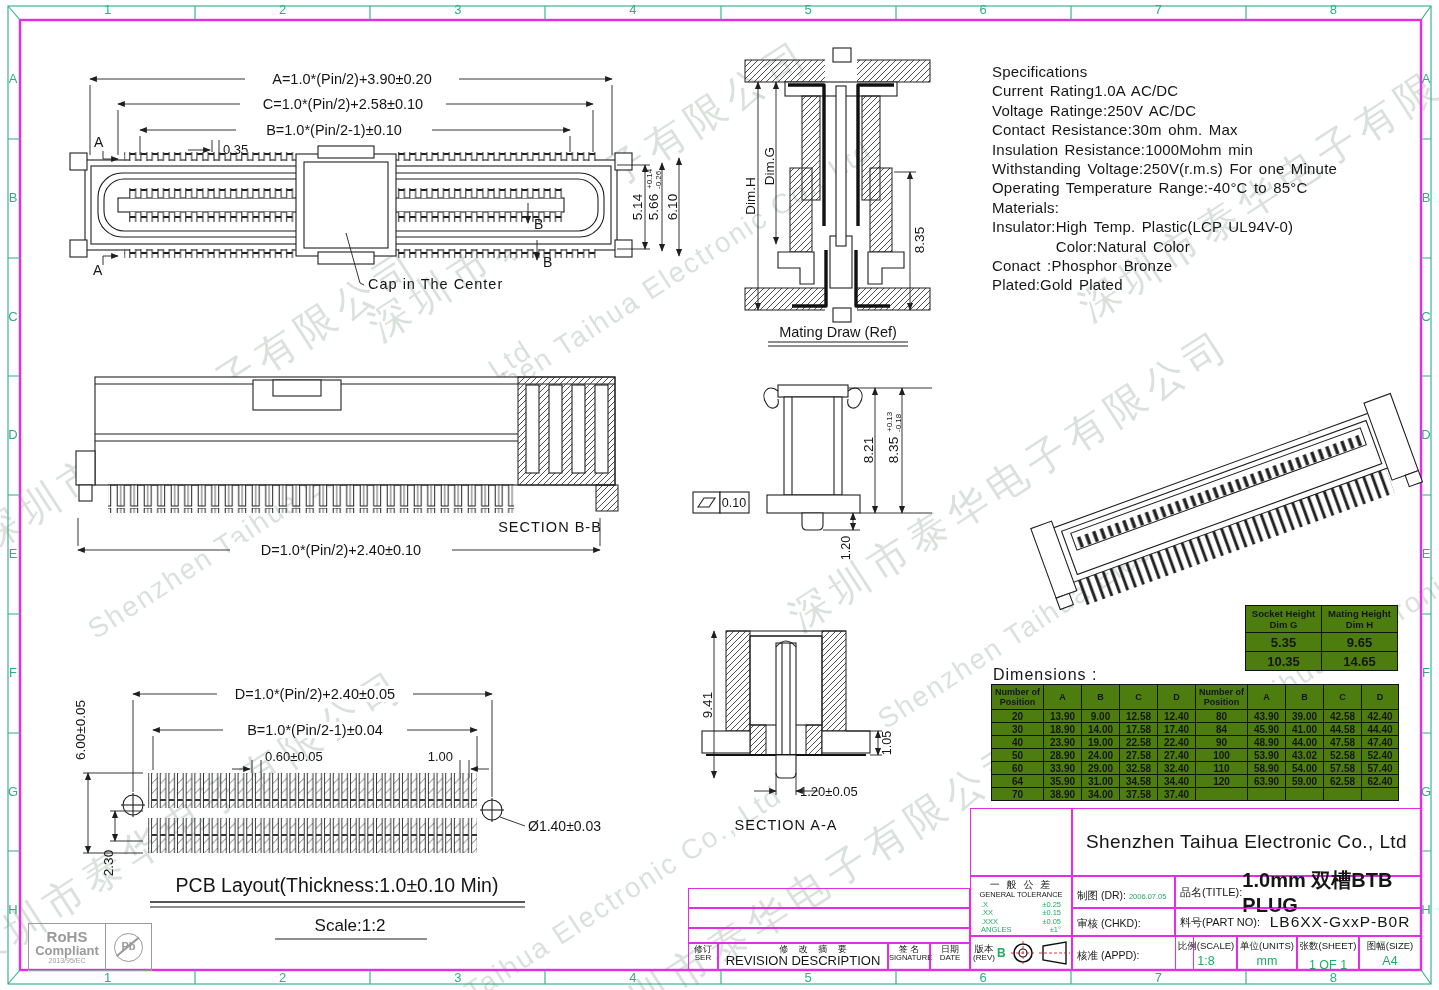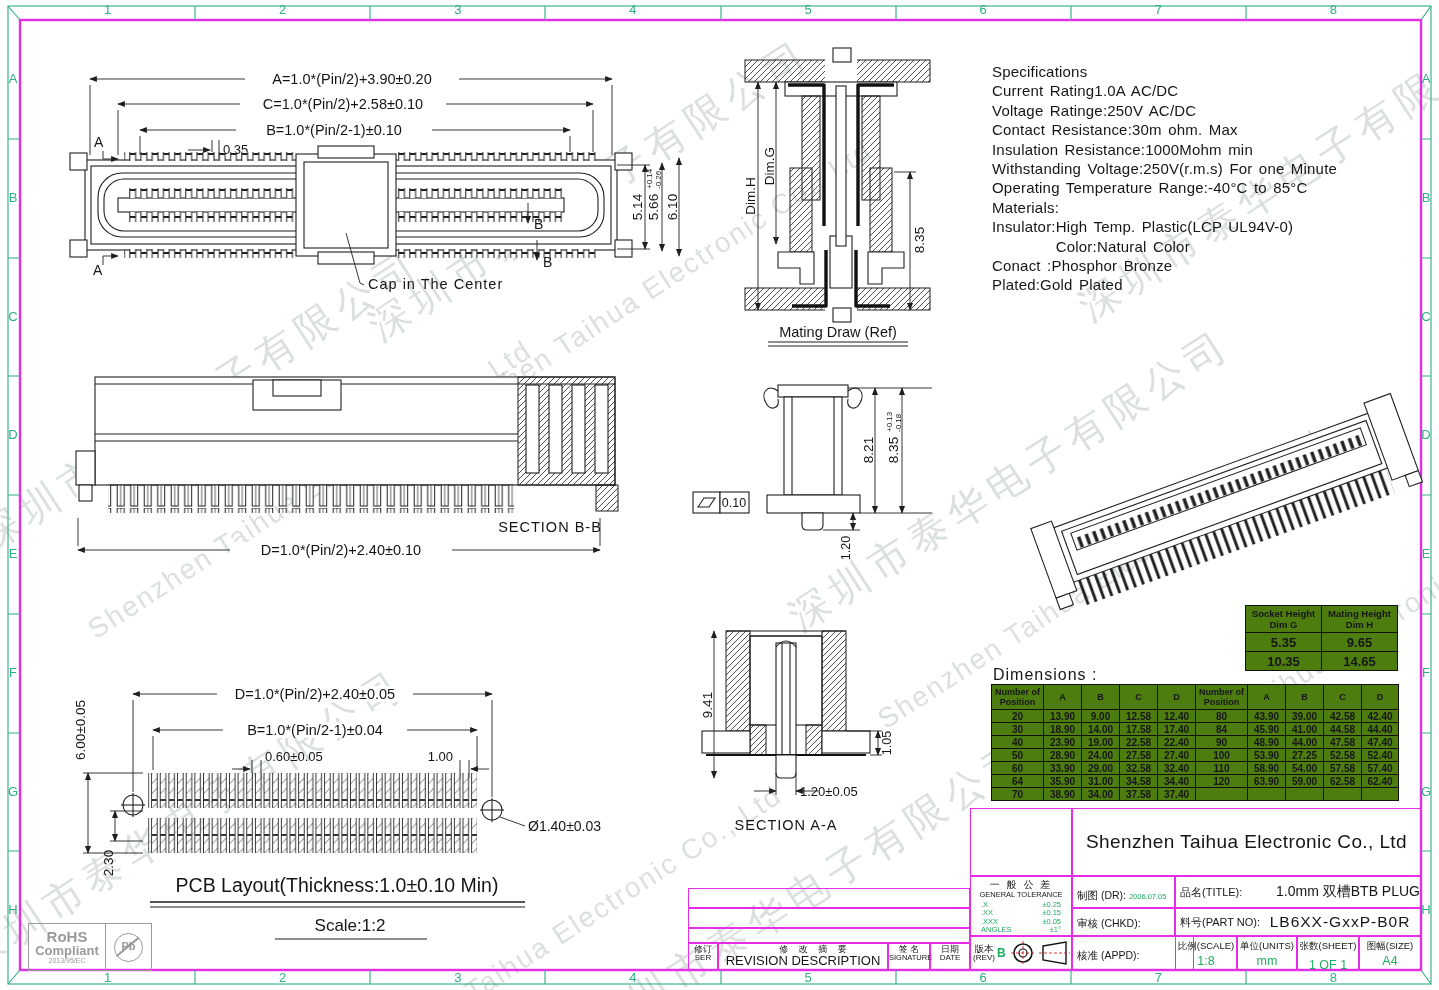--- a/index.html
+++ b/index.html
@@ -457,21 +457,21 @@
           <td>47.40</td>
         </tr>
         <tr>
           <td>50</td>
           <td>28.90</td>
           <td>24.00</td>
           <td>27.58</td>
           <td>27.40</td>
           <td>100</td>
           <td>53.90</td>
-          <td>27.25</td>
+          <td>43.02</td>
           <td>52.58</td>
           <td>52.40</td>
         </tr>
         <tr>
           <td>60</td>
           <td>33.90</td>
           <td>29.00</td>
           <td>32.58</td>
           <td>32.40</td>
           <td>110</td>
@@ -595,21 +595,21 @@
     </div>
     <div class="cell" style="left:102px;top:100px;width:103px;height:28px;font-size:10.5px;padding:8px 0 0 4px;">
       <span>审核 (CHKD):</span>
     </div>
     <div class="cell" style="left:102px;top:128px;width:122px;height:34px;font-size:10.5px;padding:12px 0 0 4px;">
       <span>核准 (APPD):</span>
     </div>
 
     <div class="cell" style="left:205px;top:68px;width:246px;height:32px;display:flex;align-items:center;">
       <span style="font-size:11px;margin-left:4px;">品名(TITLE):</span>
-      <span style="font-size:14px;flex:1;text-align:right;">1.0mm 双槽BTB PLUG</span>
+      <span style="font-size:20px;flex:1;text-align:left;font-weight:bold;">1.0mm 双槽BTB PLUG</span>
     </div>
     <div class="cell" style="left:205px;top:100px;width:246px;height:28px;display:flex;align-items:center;">
       <span style="font-size:11px;margin-left:4px;">料号(PART NO):</span>
       <span style="font-size:15.5px;flex:1;text-align:center;letter-spacing:1px;">LB6XX-GxxP-B0R</span>
     </div>
 
     <div class="cell" style="left:205px;top:128px;width:62px;height:34px;text-align:center;line-height:1;">
       <div style="font-size:9.5px;margin-top:4px;">比例(SCALE)</div>
       <div class="green" style="font-size:12.5px;margin-top:4px;">1:8</div>
     </div>

